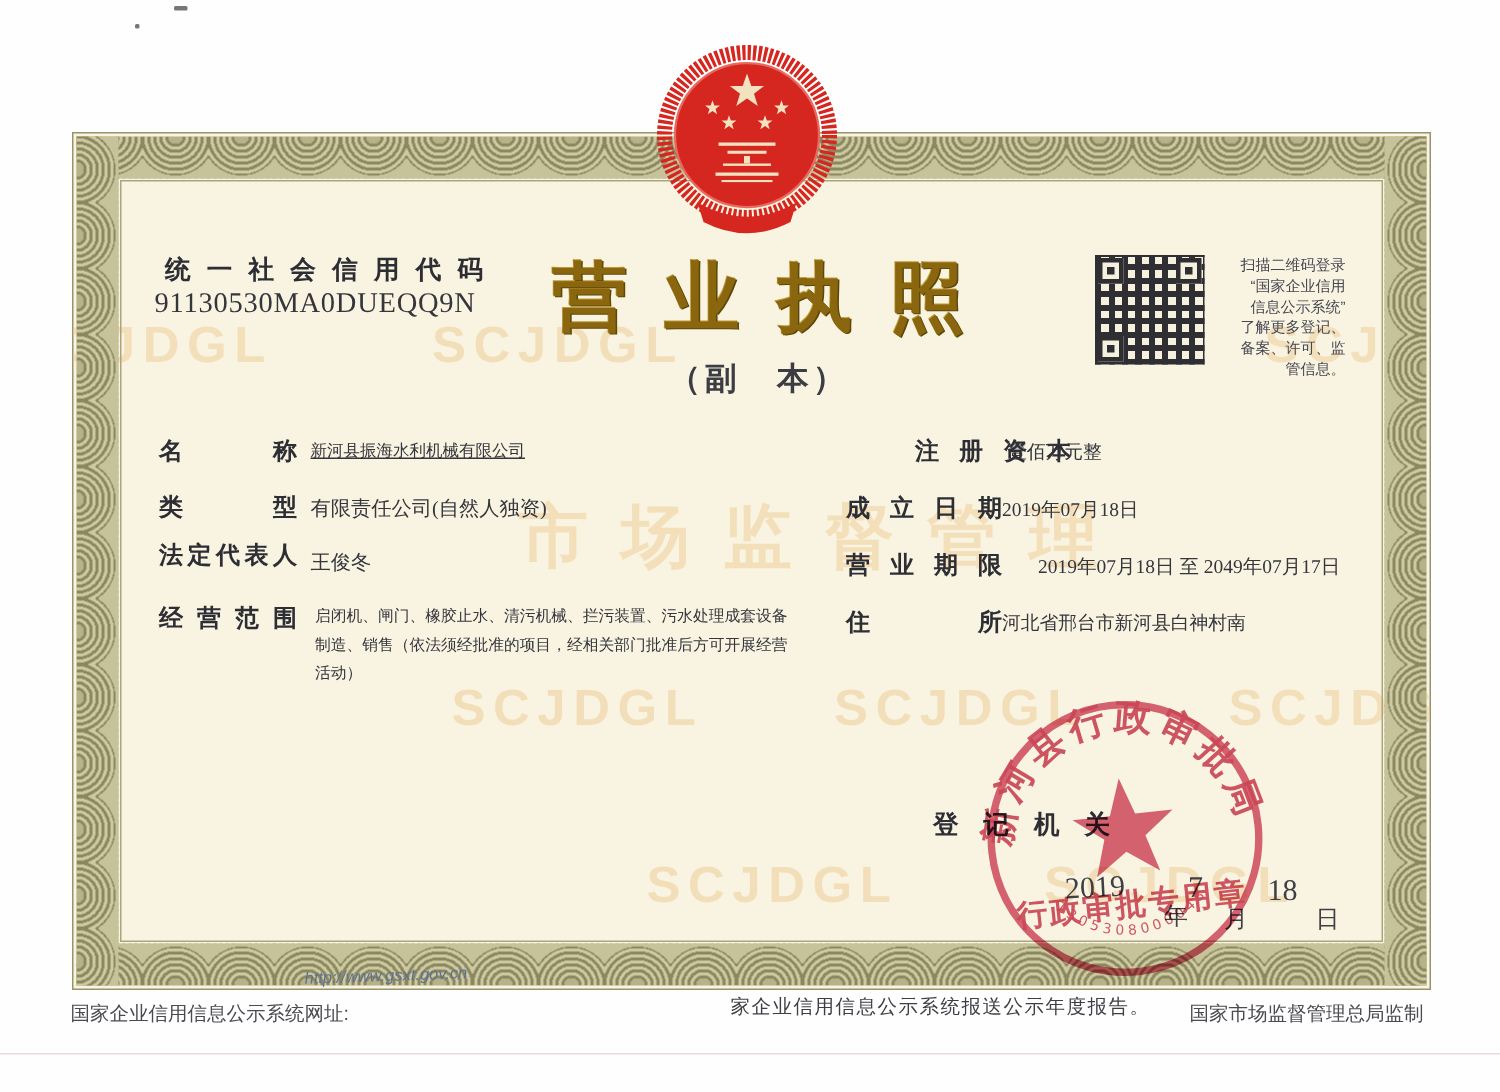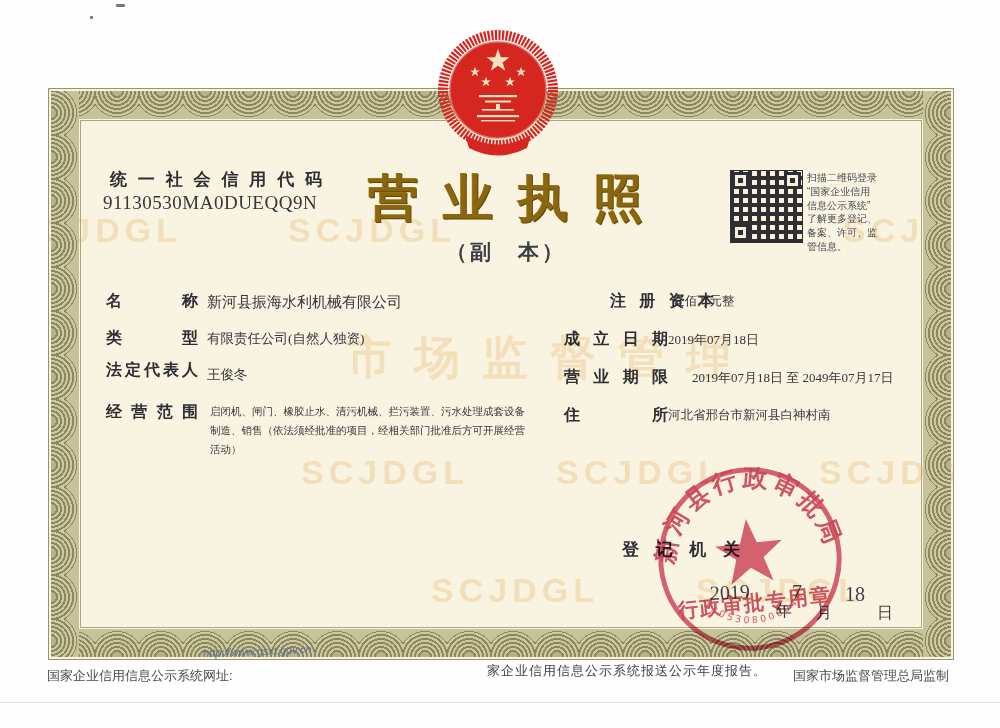--- a/index.html
+++ b/index.html
@@ -114,33 +114,33 @@
   <div class="abs content serif val" style="left:103px;top:192px;font-size:19px;letter-spacing:0.5px;">91130530MA0DUEQQ9N</div>
 
   <div class="abs content subtitle" style="left:446px;top:238px;">（副　本）</div>
   <div class="abs content title" style="left:368px;top:165px;">营业执照</div>
 
   <div class="abs qr" style="left:730px;top:170px;">
     <div class="finder" style="left:2px;top:2px;"></div>
     <div class="finder" style="right:2px;top:2px;"></div>
     <div class="finder" style="left:2px;bottom:2px;"></div>
   </div>
-  <div class="abs content qrcap" style="left:807px;top:171px;">
+  <div class="abs content qrcap" style="left:807px;top:171px;text-align:right;">
     <div>扫描二维码登录</div>
     <div>“国家企业信用</div>
     <div>信息公示系统”</div>
     <div>了解更多登记、</div>
     <div>备案、许可、监</div>
     <div>管信息。</div>
   </div>
 
   <div class="abs content field-l" style="left:106px;top:291px;">
     <span class="jlabel">名称</span>
     </div>
-  <div class="abs content serif val" style="left:207px;top:293px;font-size:15px;">新河县振海水利机械有限公司</div>
+  <div class="abs content serif val" style="left:207px;top:293px;font-size:11px;text-decoration:underline;">新河县振海水利机械有限公司</div>
 
   <div class="abs content field-l" style="left:106px;top:328px;">
     <span class="jlabel">类型</span>
     </div>
   <div class="abs content serif val" style="left:207px;top:330px;font-size:13.5px;">有限责任公司(自然人独资)</div>
 
   <div class="abs content field-l" style="left:106px;top:360px;">
     <span class="jlabel">法定代表人</span>
     </div>
   <div class="abs content serif val" style="left:207px;top:366px;font-size:13.5px;">王俊冬</div>

